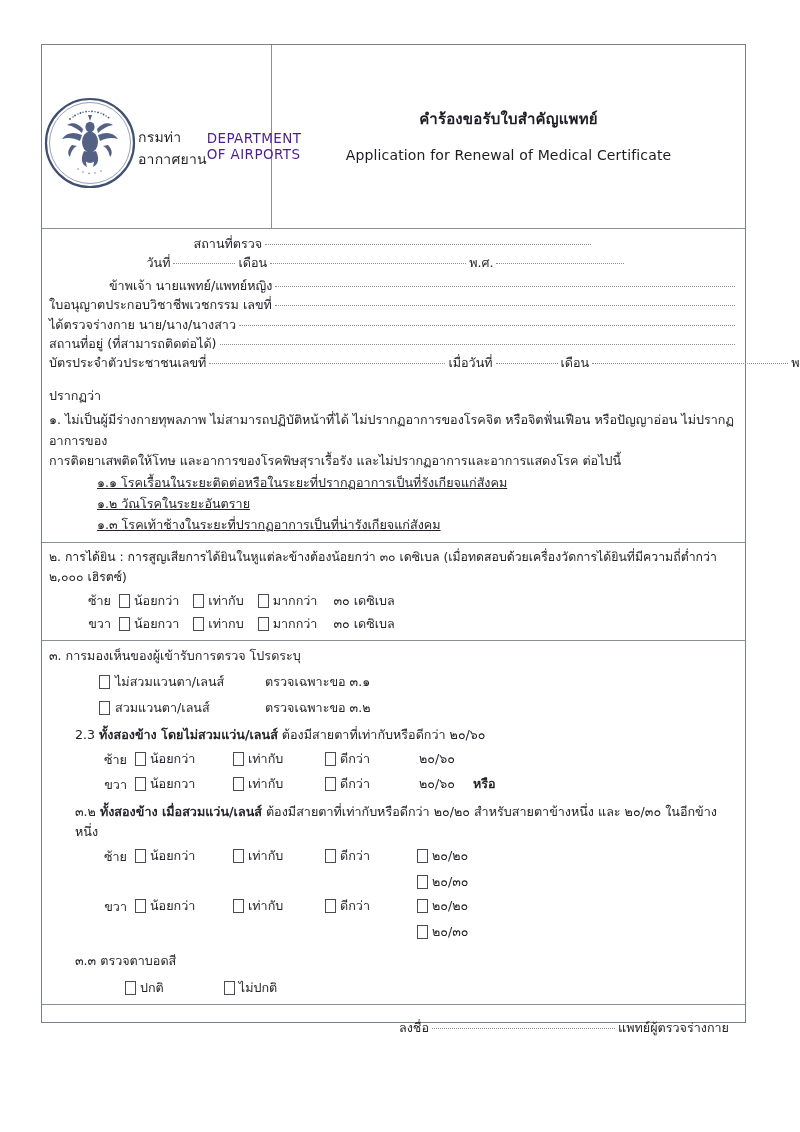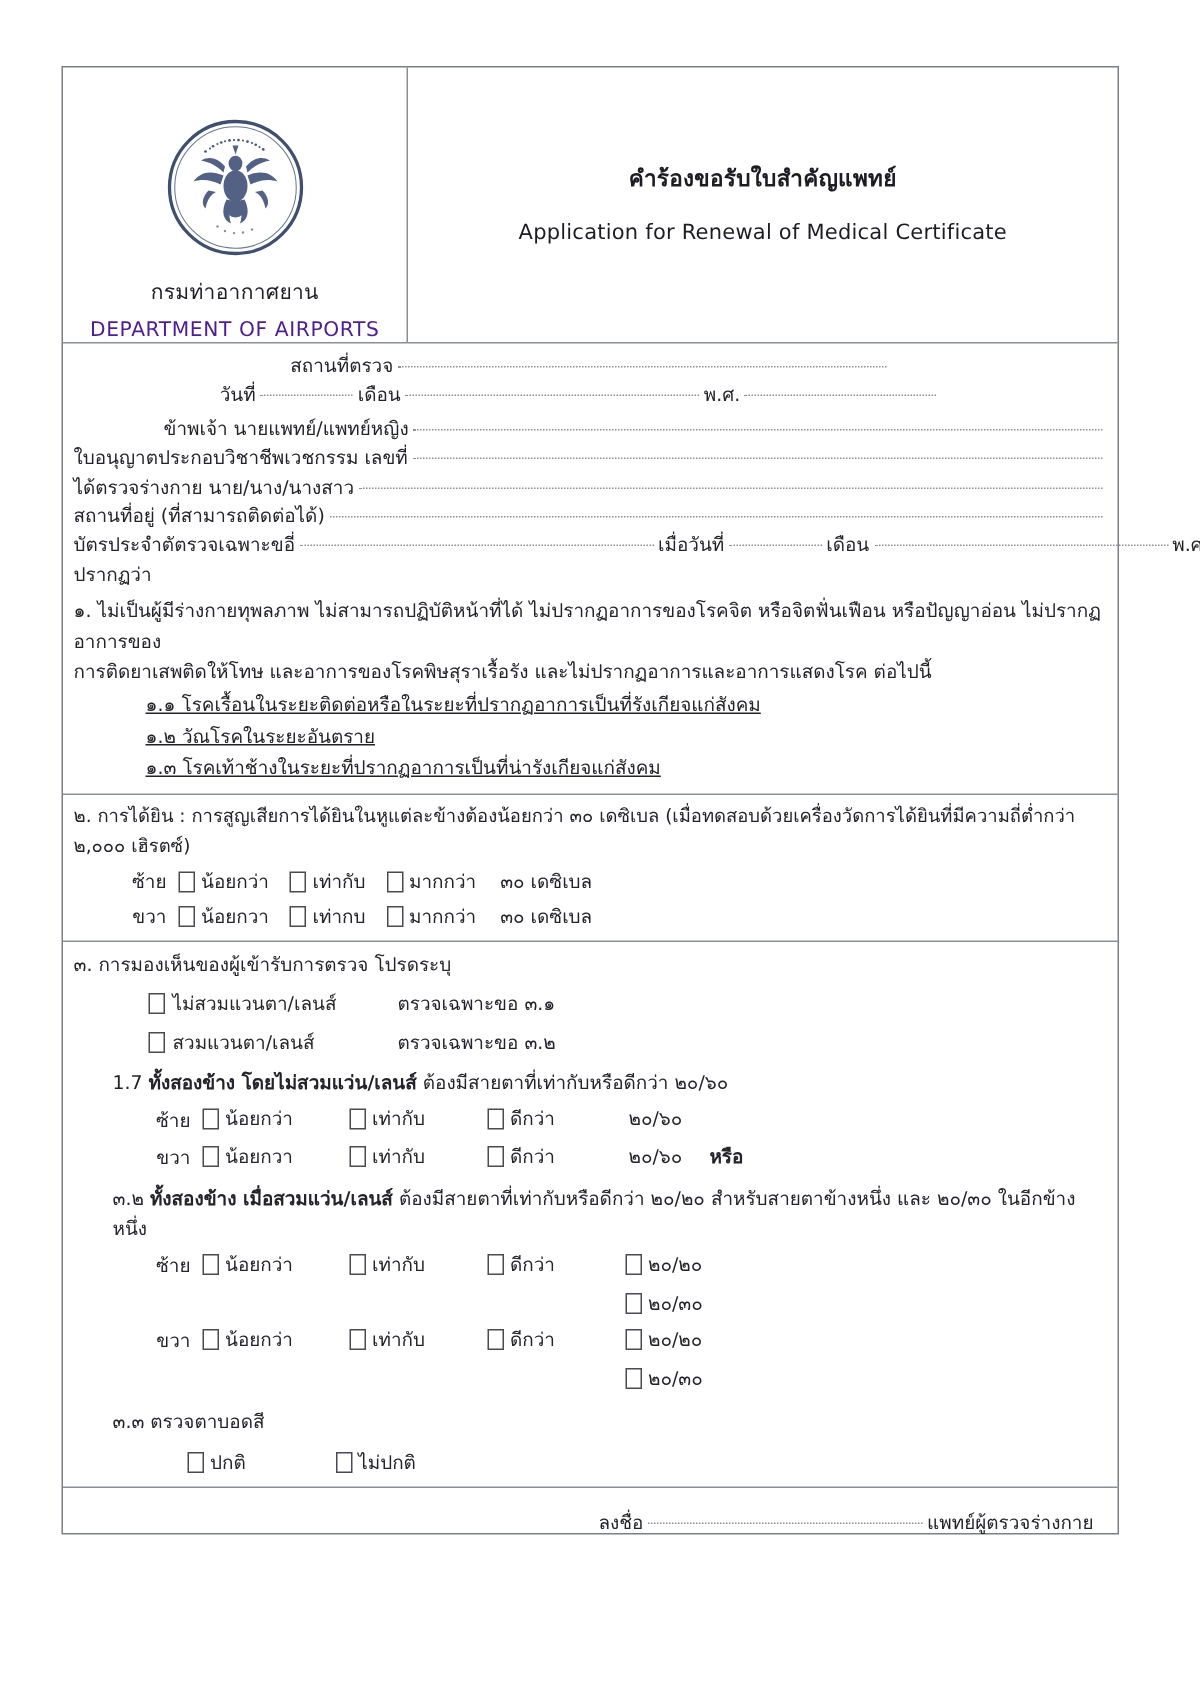--- a/index.html
+++ b/index.html
@@ -29,24 +29,23 @@
   #header {
     position: relative;
     height: 184px;
     border-bottom: 1px solid #8a8e95;
     display: flex;
   }
   #header-left {
     width: 230px;
     border-right: 1px solid #8a8e95;
     display: flex;
-    flex-direction: column;
+    flex-direction: row;
     align-items: center;
     padding-top: 12px;
-    justify-content: flex-end;
   }
   #header-right {
     flex: 1;
     display: flex;
     flex-direction: column;
     align-items: center;
     justify-content: flex-start;
     padding-top: 62px;
   }
 
@@ -266,31 +265,31 @@
       <span class="lbl">ได้ตรวจร่างกาย นาย/นาง/นางสาว</span>
       <span class="dots"></span>
     </div>
 
     <div class="row">
       <span class="lbl">สถานที่อยู่ (ที่สามารถติดต่อได้)</span>
       <span class="dots"></span>
     </div>
 
     <div class="row">
-      <span class="lbl">บัตรประจำตัตรวจเฉพาะขอี่</span>
+      <span class="lbl">บัตรประจำตัวประชาชนเลขที่</span>
       <span class="dots w-xl"></span>
       <span class="lbl">เมื่อวันที่</span>
       <span class="dots w-sm"></span>
       <span class="lbl">เดือน</span>
       <span class="dots w-lg"></span>
       <span class="lbl">พ.ศ.</span>
 
     </div>
 
-    <div class="para" style="margin-top:1px;">ปรากฏว่า</div>
+    <div class="para" style="margin-top:14px;">ปรากฏว่า</div>
 
     <div class="para clause-head">๑. ไม่เป็นผู้มีร่างกายทุพลภาพ ไม่สามารถปฏิบัติหน้าที่ได้ ไม่ปรากฏอาการของโรคจิต หรือจิตฟั่นเฟือน หรือปัญญาอ่อน ไม่ปรากฏอาการของ</div>
     <div class="para">การติดยาเสพติดให้โทษ และอาการของโรคพิษสุราเรื้อรัง และไม่ปรากฏอาการและอาการแสดงโรค ต่อไปนี้</div>
     <div class="para sub">๑.๑ โรคเรื้อนในระยะติดต่อหรือในระยะที่ปรากฏอาการเป็นที่รังเกียจแก่สังคม</div>
     <div class="para sub">๑.๒ วัณโรคในระยะอันตราย</div>
     <div class="para sub">๑.๓ โรคเท้าช้างในระยะที่ปรากฏอาการเป็นที่น่ารังเกียจแก่สังคม</div>
   </div>
 
   <div class="divider"></div>
   <div class="section">
@@ -341,21 +340,21 @@
       <span class="c-note">ตรวจเฉพาะขอ ๓.๑</span>
     </div>
 
     <div class="s3-choice">
       <span class="cbox"></span>
       <span class="c-lbl">สวมแวนตา/เลนส์</span>
       <span class="c-note">ตรวจเฉพาะขอ ๓.๒</span>
     </div>
 
     <div class="s3-sub">
-      <span>1.7 </span><span class="bold">ทั้งสองข้าง โดยไม่สวมแว่น/เลนส์</span><span> ต้องมีสายตาที่เท่ากับหรือดีกว่า ๒๐/๖๐</span>
+      <span>2.3 </span><span class="bold">ทั้งสองข้าง โดยไม่สวมแว่น/เลนส์</span><span> ต้องมีสายตาที่เท่ากับหรือดีกว่า ๒๐/๖๐</span>
     </div>
 
     <div class="acuity-grid">
       <div class="acuity-row">
         <span class="side-lbl">ซ้าย</span>
         <span class="opt opt-w">
           <span class="cbox"></span>
           <span class="opt-lbl">น้อยกว่า</span>
         </span>
         <span class="opt opt-w2">

